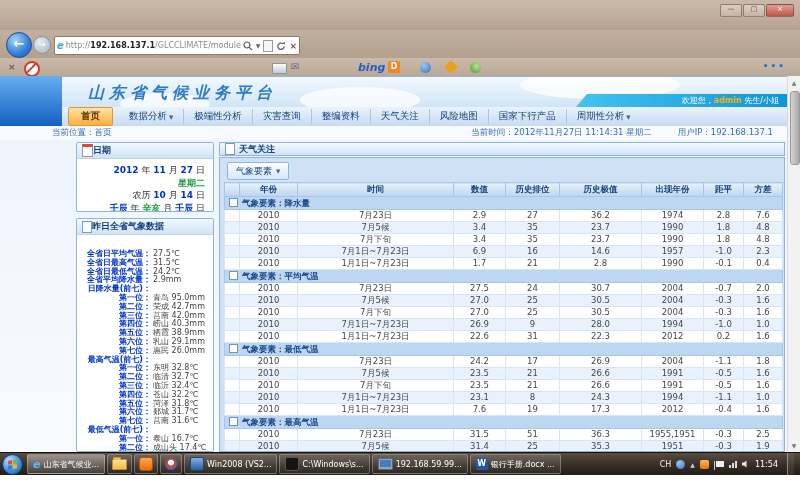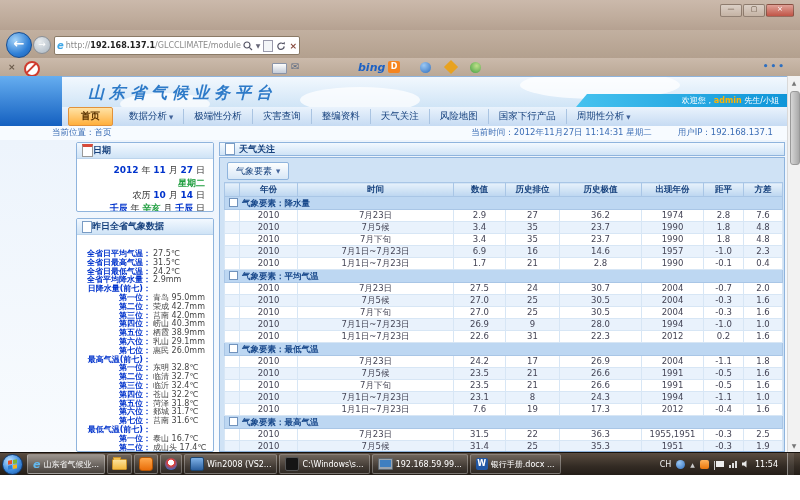--- a/index.html
+++ b/index.html
@@ -610,21 +610,21 @@
               <td>1.6</td>
             </tr>
             <tr class="grp">
               <td colspan="9"><span class="exp"></span><span>气象要素：最高气温</span></td>
             </tr>
             <tr>
               <td></td>
               <td>2010</td>
               <td>7月23日</td>
               <td>31.5</td>
-              <td>22</td>
+              <td>51</td>
               <td>36.3</td>
               <td>1955,1951</td>
               <td>-0.3</td>
               <td>2.5</td>
             </tr>
             <tr class="alt">
               <td></td>
               <td>2010</td>
               <td>7月5候</td>
               <td>31.4</td>

